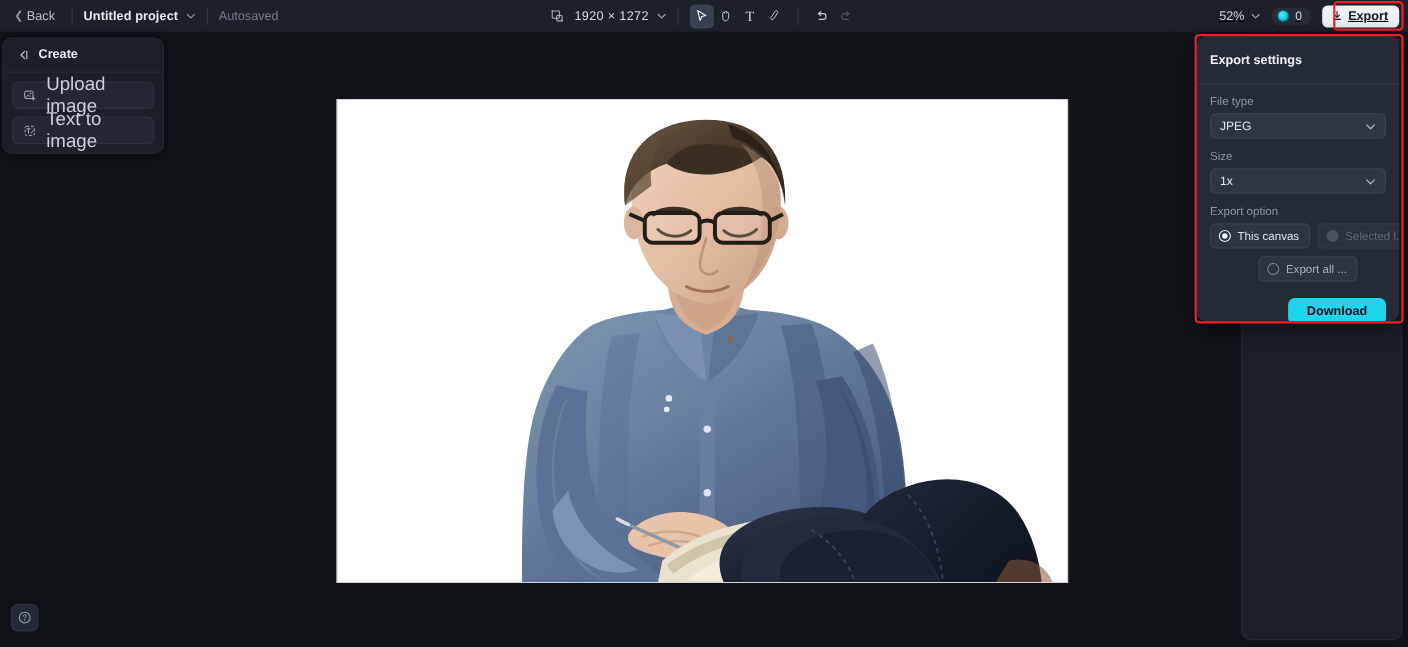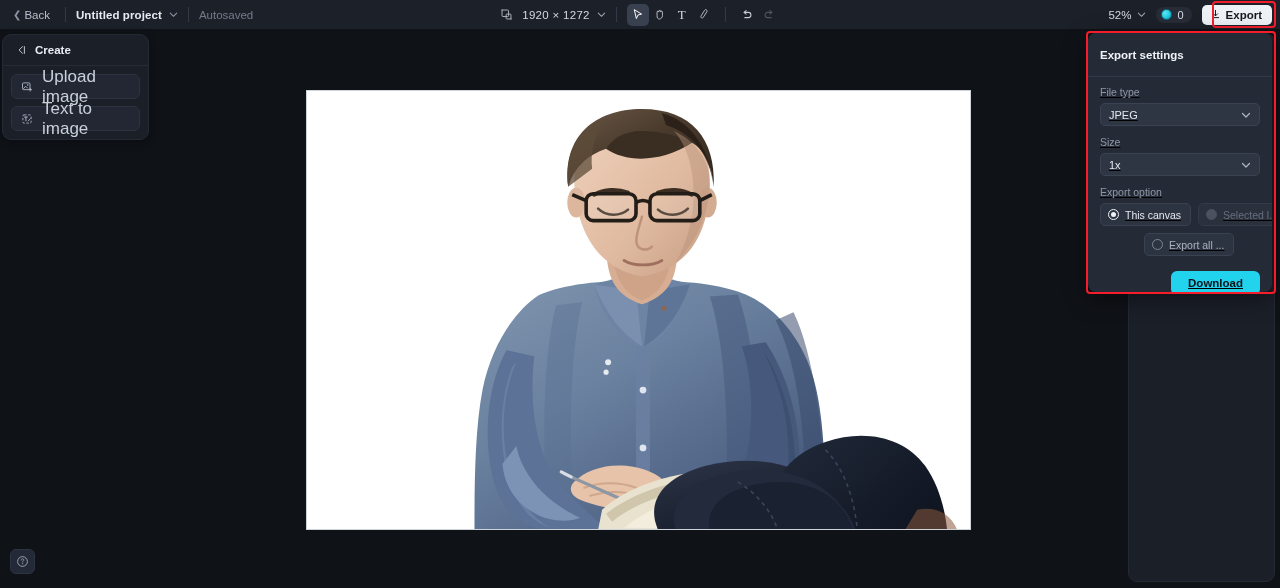--- a/index.html
+++ b/index.html
@@ -45,21 +45,21 @@
   .tool {
     width: 22px; height: 22px; border-radius: 5px;
     display: flex; align-items: center; justify-content: center;
     cursor: pointer; color: #c6ccd8;
   }
   .tool.active { background: #39404f; color: #ffffff; }
   .tool.disabled { color: #4e5562; cursor: default; }
 
   .tb-right {
     position: absolute; right: 8px; top: 0; height: 29px;
-    display: flex; align-items: center; gap: 0;
+    display: flex; align-items: center; gap: 0; text-decoration: underline;
   }
   .zoom-val { color: #d4d9e2; font-size: 11.5px; cursor: pointer; }
   .zoom-caret { margin-left: 6px; margin-right: 10px; display: inline-flex; cursor: pointer; }
   .credits {
     display: flex; align-items: center; gap: 5px;
     background: #272c37; border-radius: 11px; padding: 2px 8px 2px 5px;
     margin-right: 10px; cursor: pointer;
   }
   .coin {
     width: 11px; height: 11px; border-radius: 50%;
@@ -134,21 +134,21 @@
     position: absolute; left: 1088px; top: 33px; width: 184px; height: 259px;
     background: #252b36; border-radius: 8px;
     box-shadow: 0 6px 22px rgba(0,0,0,.5);
     overflow: hidden;
   }
   .ep-head {
     height: 44px; display: flex; align-items: center; padding: 0 12px;
     border-bottom: 1px solid #323947;
   }
   .ep-title { color: #eef1f6; font-size: 11.5px; font-weight: bold; }
-  .ep-body { padding: 9px 12px 0 12px; text-decoration: underline; }
+  .ep-body { padding: 9px 12px 0 12px; }
   .ep-label { color: #8f97a6; font-size: 10.5px; margin-bottom: 5px; }
   .ep-select {
     height: 23px; background: #2f3643; border: 1px solid #3b4353; border-radius: 5px;
     display: flex; align-items: center; justify-content: space-between;
     padding: 0 8px; color: #e4e8ef; font-size: 11px; cursor: pointer;
     margin-bottom: 10px;
   }
   .radio-row { display: flex; gap: 7px; margin-bottom: 7px; }
   .radio-chip {
     display: flex; align-items: center; gap: 6px;

